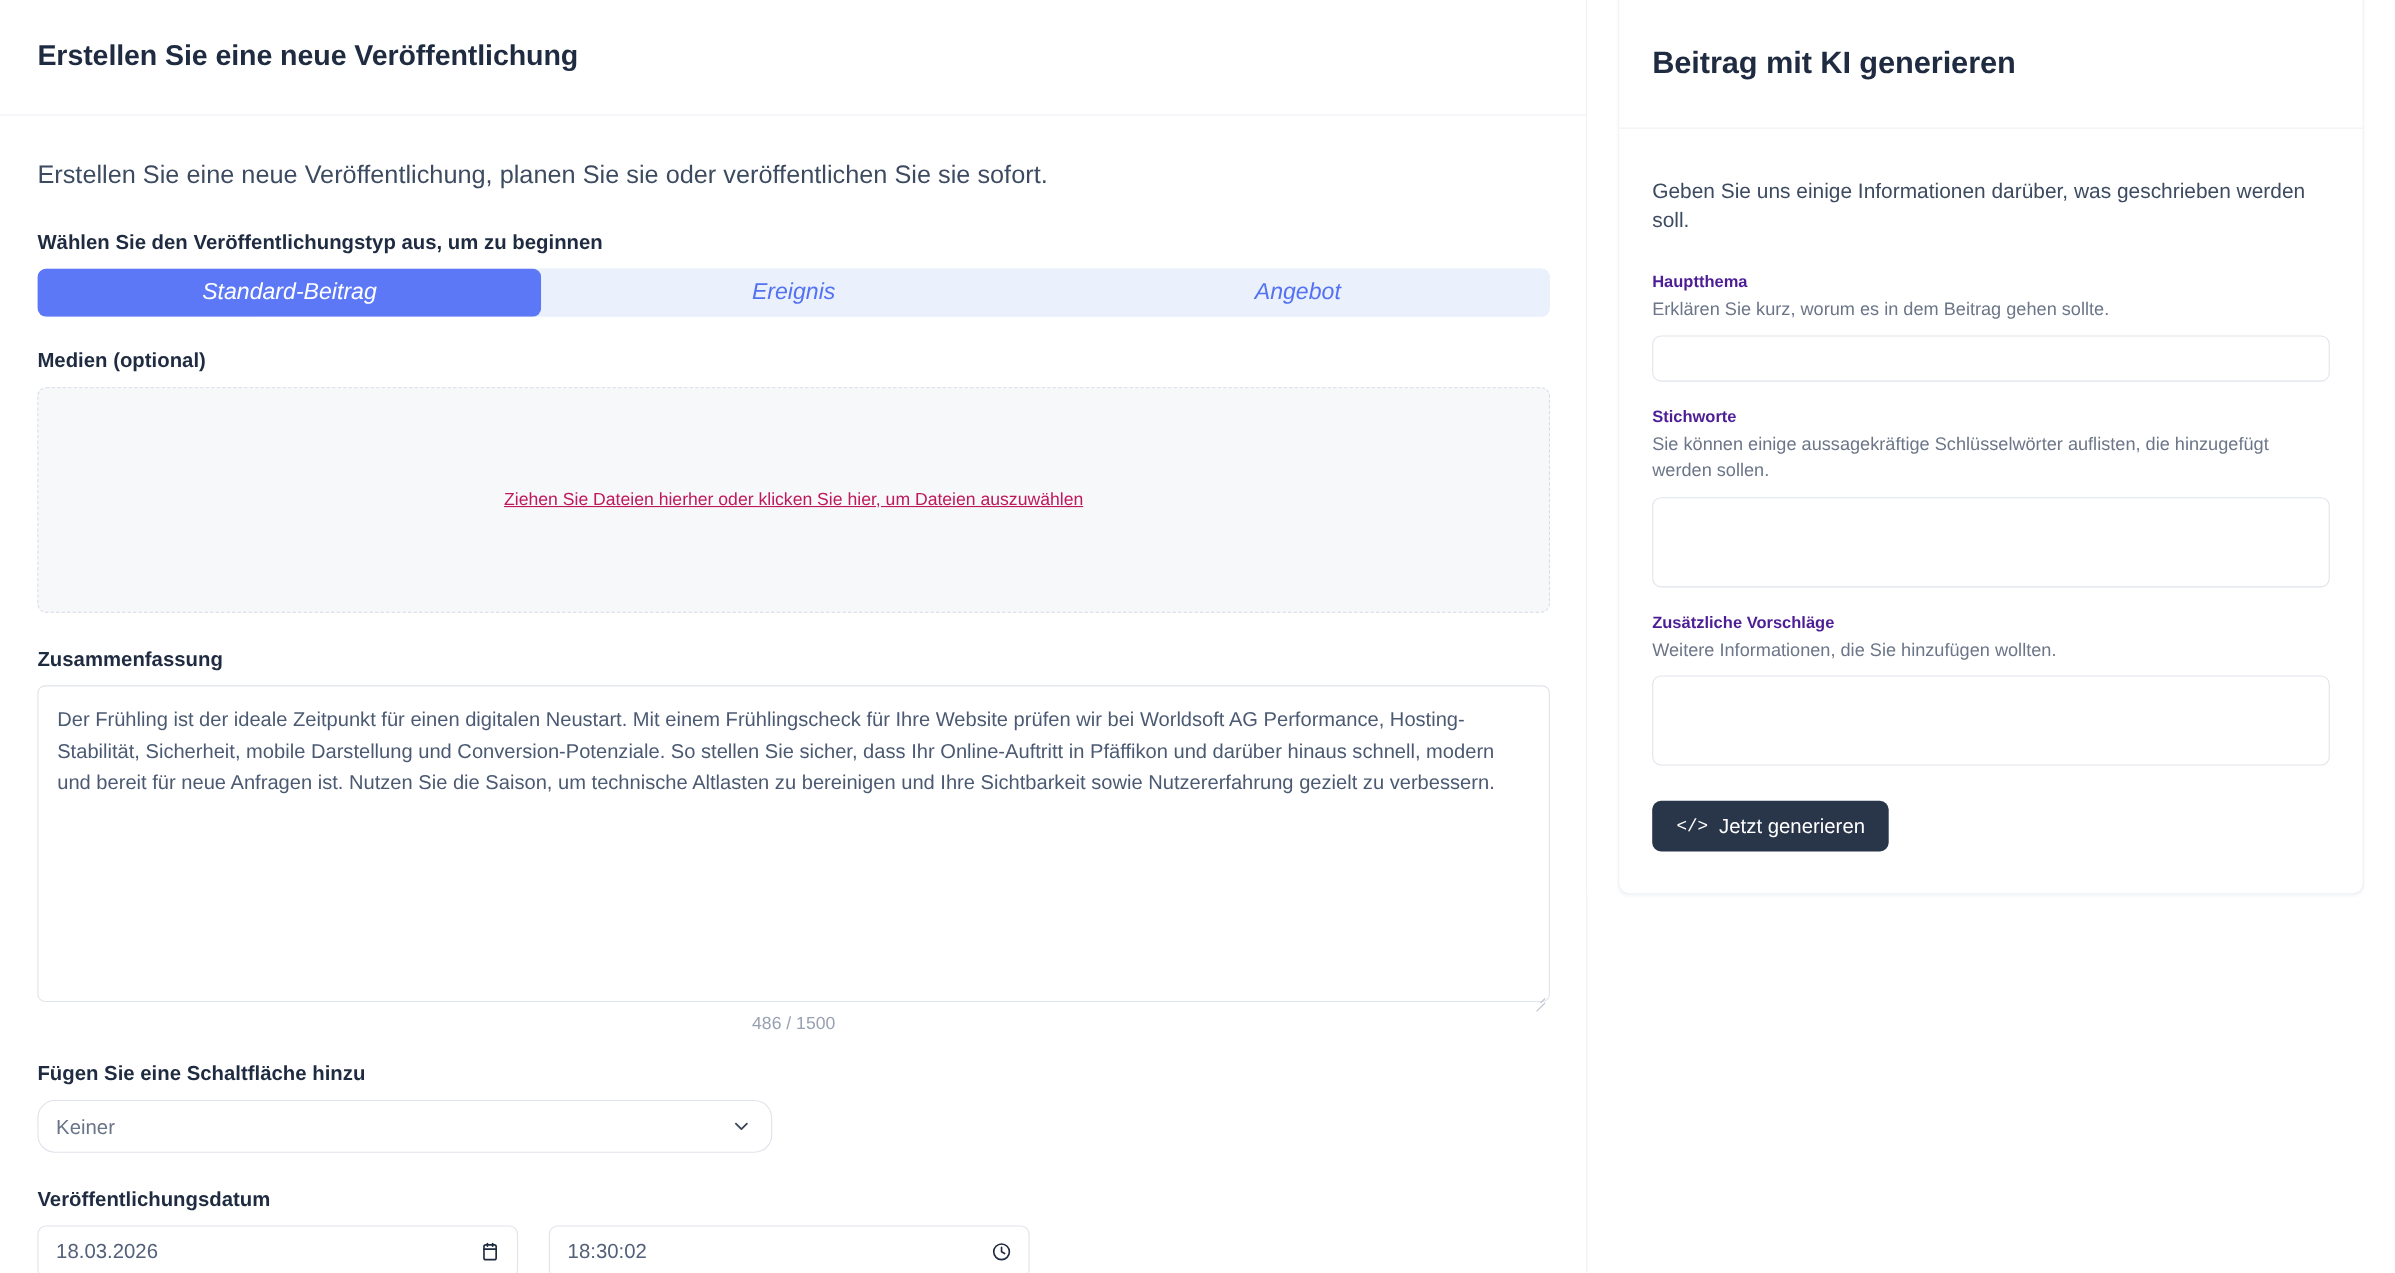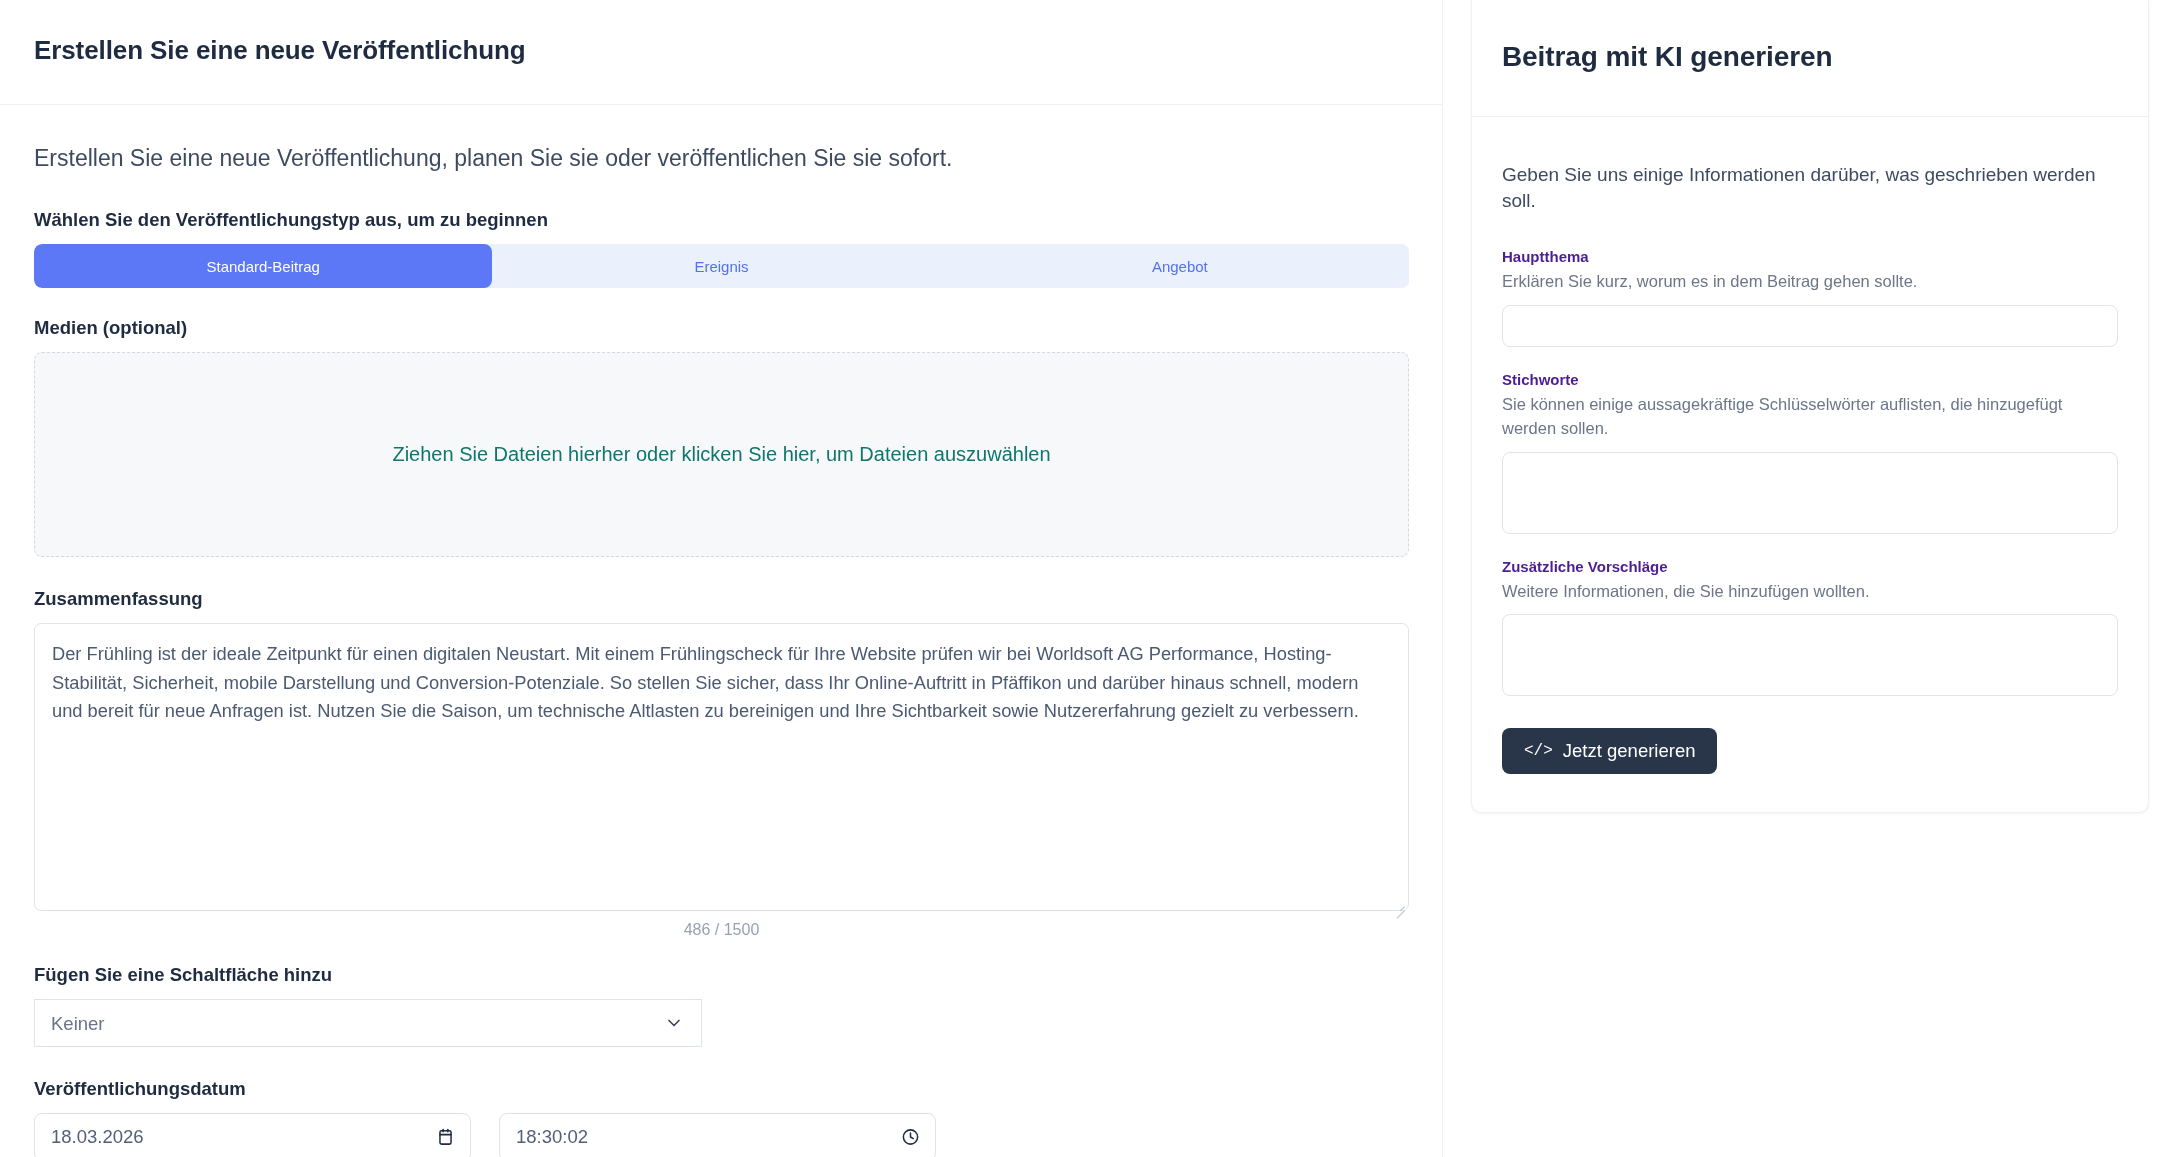--- a/index.html
+++ b/index.html
@@ -73,25 +73,26 @@
     border-radius: 8px;
     overflow: hidden;
     background: #eaf0fc;
     margin-bottom: 28px;
   }
   .tab {
     flex: 1;
     display: flex;
     align-items: center;
     justify-content: center;
-    font-size: 15px;
+    font-size: 21px;
     color: #5272f2;
     background: #eaf0fc;
     cursor: pointer;
     user-select: none;
+    font-style: italic;
   }
   .tab.active {
     background: #5c78f7;
     color: #ffffff;
     border-radius: 8px;
   }
 
   
   .dropzone {
     width: 1375px;
@@ -99,22 +100,23 @@
     border: 1px dashed #d3d9e3;
     border-radius: 8px;
     background: #f7f8fa;
     display: flex;
     align-items: center;
     justify-content: center;
     margin-bottom: 30px;
     cursor: pointer;
   }
   .dropzone-text {
-    font-size: 20px;
-    color: #0f766e;
+    font-size: 16px;
+    color: #be185d;
+    text-decoration: underline;
   }
 
   
   .summary-wrap { position: relative; width: 1375px; }
   .summary-box {
     width: 1375px;
     height: 288px;
     border: 1px solid #dfe3ea;
     border-radius: 7px;
     background: #ffffff;
@@ -155,21 +157,21 @@
   .select-wrap {
     position: relative;
     width: 668px;
     height: 48px;
     margin-bottom: 30px;
   }
   .select-box {
     width: 668px;
     height: 48px;
     border: 1px solid #dfe3ea;
-    border-radius: 0;
+    border-radius: 16px;
     background: #ffffff;
     padding: 0 16px;
     font-family: "Liberation Sans", sans-serif;
     font-size: 18.5px;
     color: #6a7487;
     appearance: none;
     outline: none;
     cursor: pointer;
   }
   .chevron {

